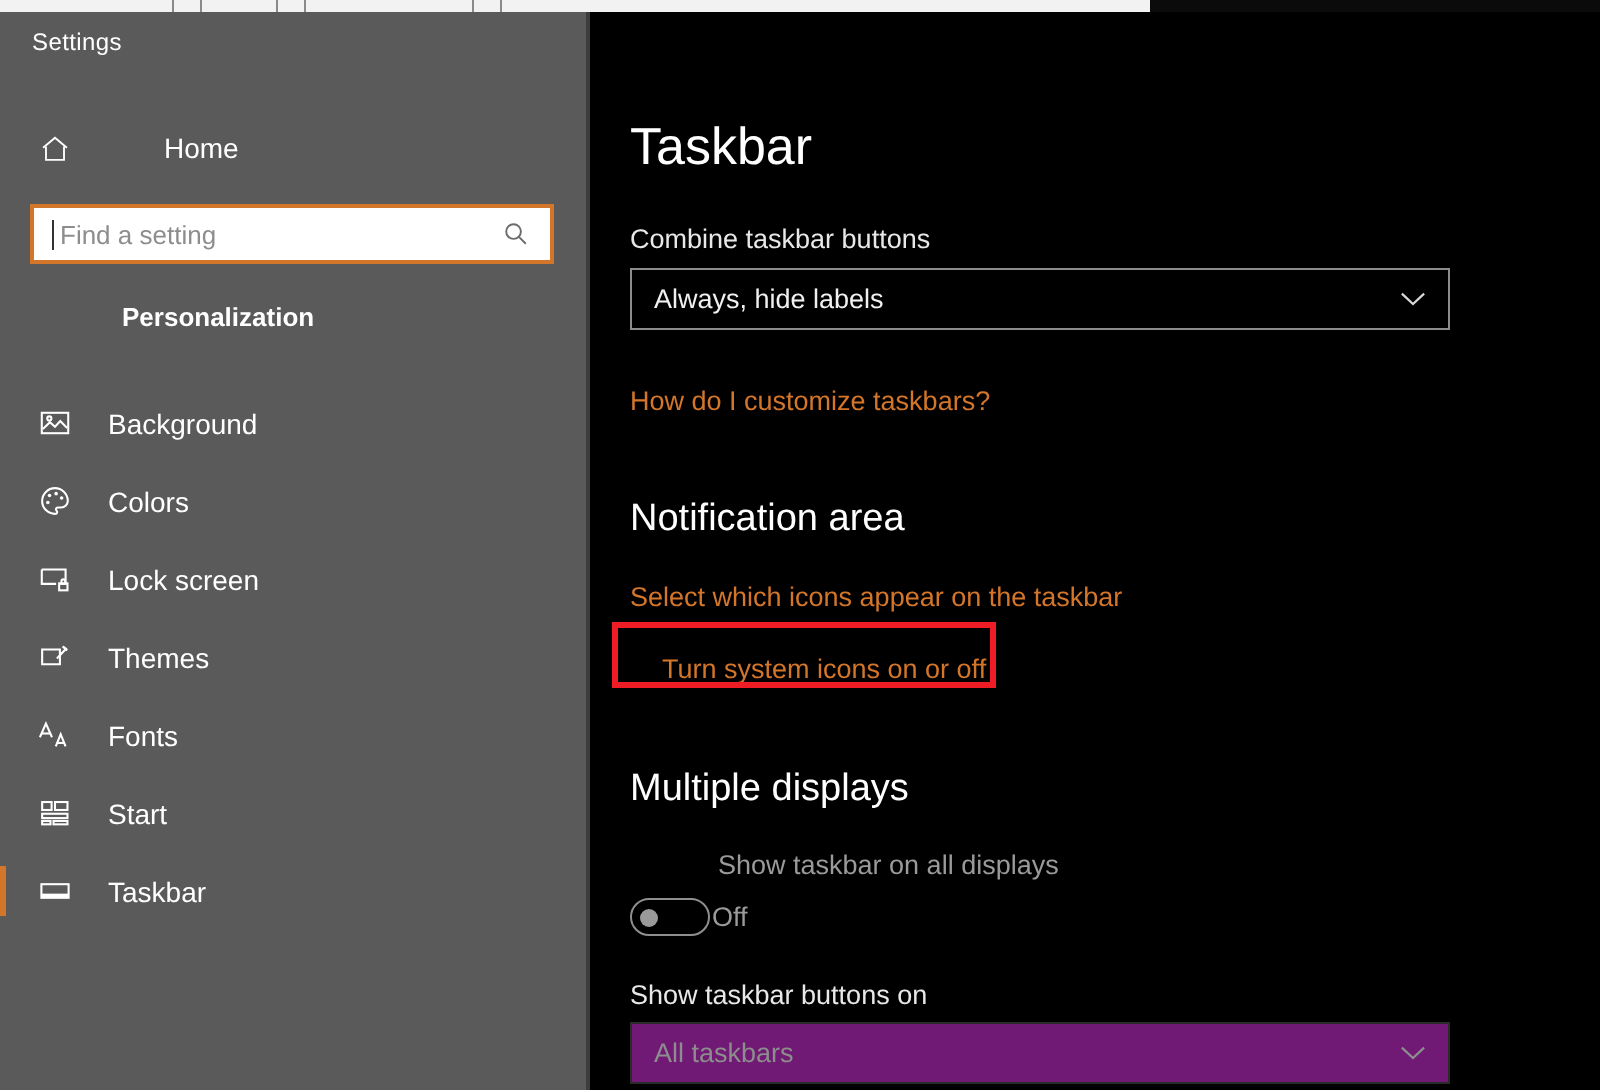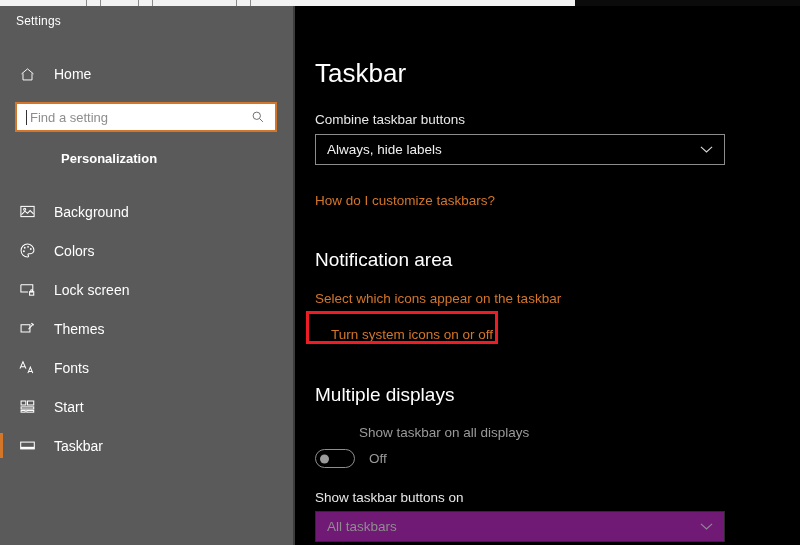--- a/index.html
+++ b/index.html
@@ -62,20 +62,21 @@
     letter-spacing: .2px;
   }
 
   .nav-home {
     position: absolute;
     left: 0; top: 50px;
     width: 293px; height: 36px;
     display: flex;
     align-items: center;
     cursor: default;
+    gap: 28px;
   }
   .nav-home .ico {
     width: 26px;
     margin-left: 14px;
     display: flex;
     align-items: center;
     justify-content: center;
     color: #ffffff;
   }
   .nav-home .lbl {
@@ -250,21 +251,21 @@
   }
   .toggle .knob {
     position: absolute;
     left: 4px; top: 50%;
     transform: translateY(-50%);
     width: 9px; height: 9px;
     border-radius: 50%;
     background: #9a9a9a;
   }
   .toggle-state {
-    margin-left: 14px;
+    margin-left: 1px;
     font-size: 13.5px;
     color: #9a9a9a;
   }
 
   .highlight-box {
     position: absolute;
     box-sizing: border-box;
     border: 3px solid #ee1c24;
     pointer-events: none;
   }

